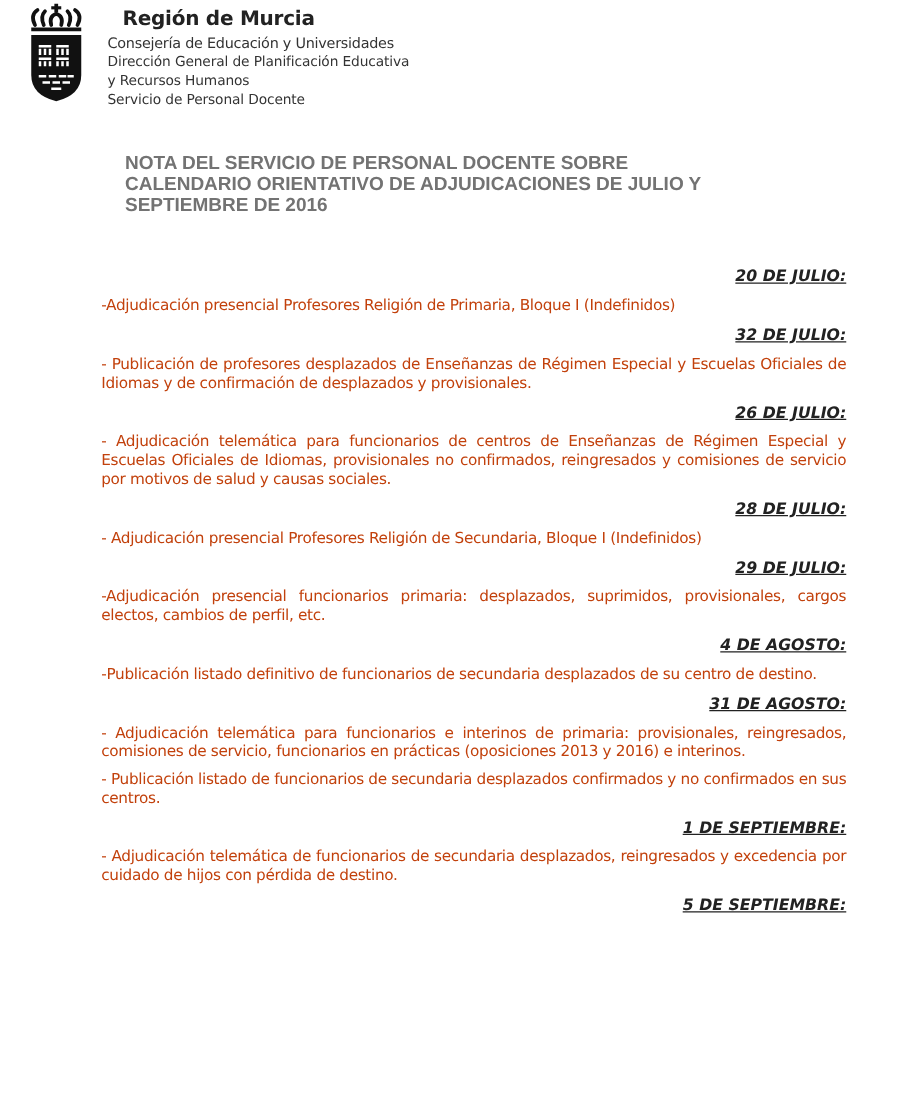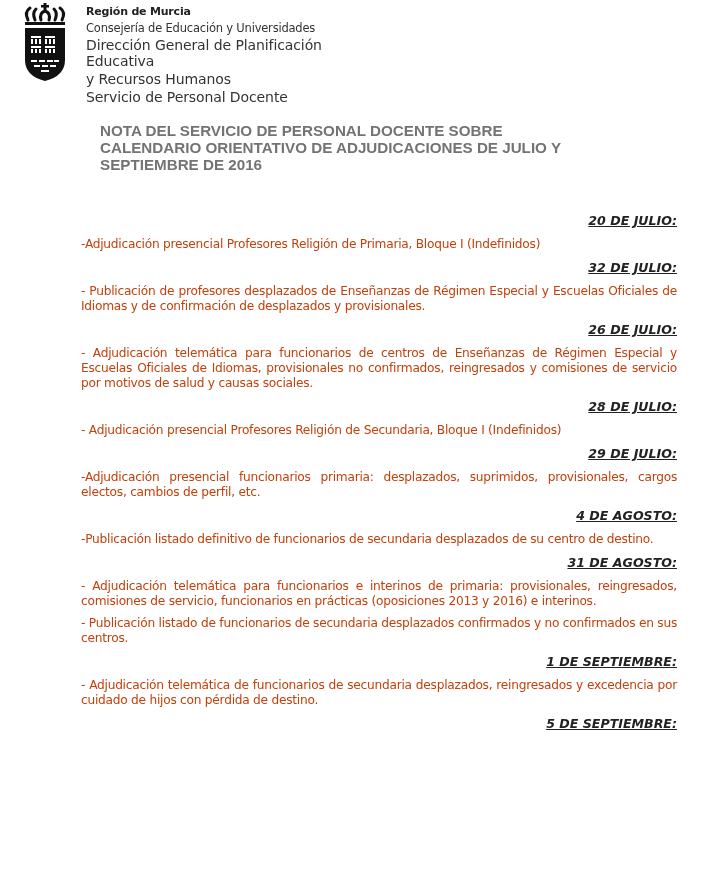--- a/index.html
+++ b/index.html
@@ -3,23 +3,23 @@
   <meta charset="utf-8">
   <style>
     html, body { margin: 0; padding: 0; background: #ffffff; }
     body {
       width: 726px; height: 890px; overflow: hidden; position: relative;
       font-family: "DejaVu Sans", sans-serif; color: #1e1e1e;
     }
     .header { position: absolute; left: 20px; top: 2px; width: 340px; height: 85px; }
     .logo { position: absolute; left: 2px; top: 0; width: 46px; height: 80px; }
     .org { position: absolute; left: 66px; top: 3px; }
-    .org-name { font-family: "DejaVu Sans", sans-serif; font-weight: bold; font-size: 11px; color: #222; letter-spacing: -0.2px; }
+    .org-name { font-family: "DejaVu Sans", sans-serif; font-weight: bold; font-size: 16px; color: #222; letter-spacing: -0.2px; margin-left: 12px; }
     .org-line1 { font-size: 11.5px; color: #333; margin-top: 3px; letter-spacing: -0.2px; }
-    .org-line { font-size: 14px; color: #333; margin-top: 2px; letter-spacing: -0.1px; }
+    .org-line { font-size: 11px; color: #333; margin-top: 2px; letter-spacing: -0.1px; }
 
     .title {
       position: absolute; left: 100px; top: 122px; width: 540px; text-align: left;
       font-family: "Liberation Sans", sans-serif; font-weight: bold; font-size: 15.2px;
       line-height: 17px; color: #737373;
     }
 
     .content { position: absolute; left: 81px; top: 213px; width: 596px; }
     .entry { margin: 0; }
     .date {

